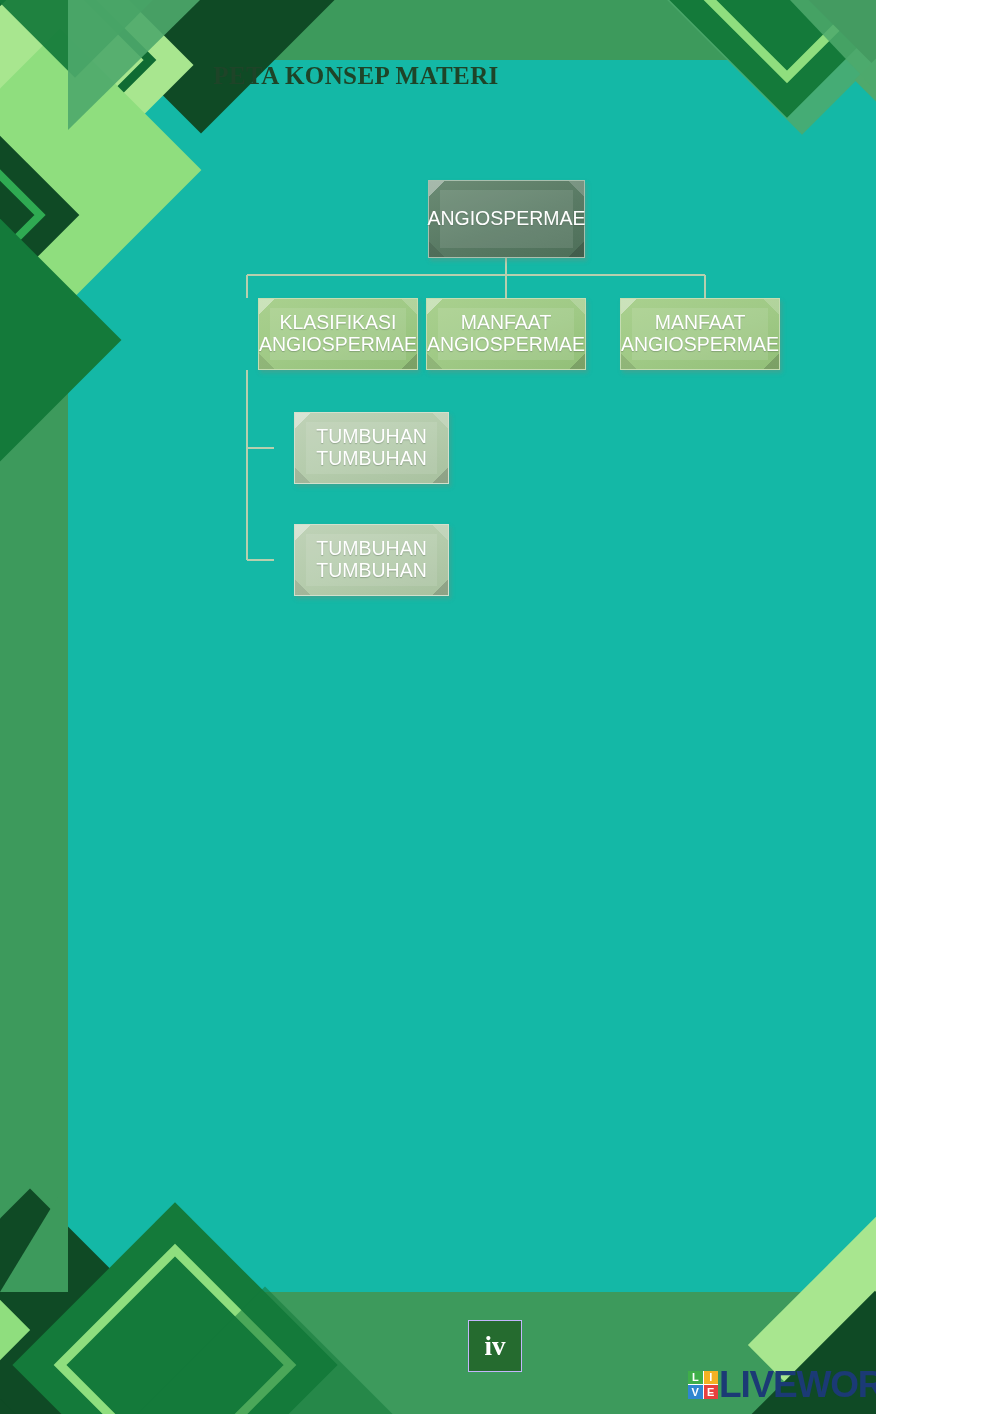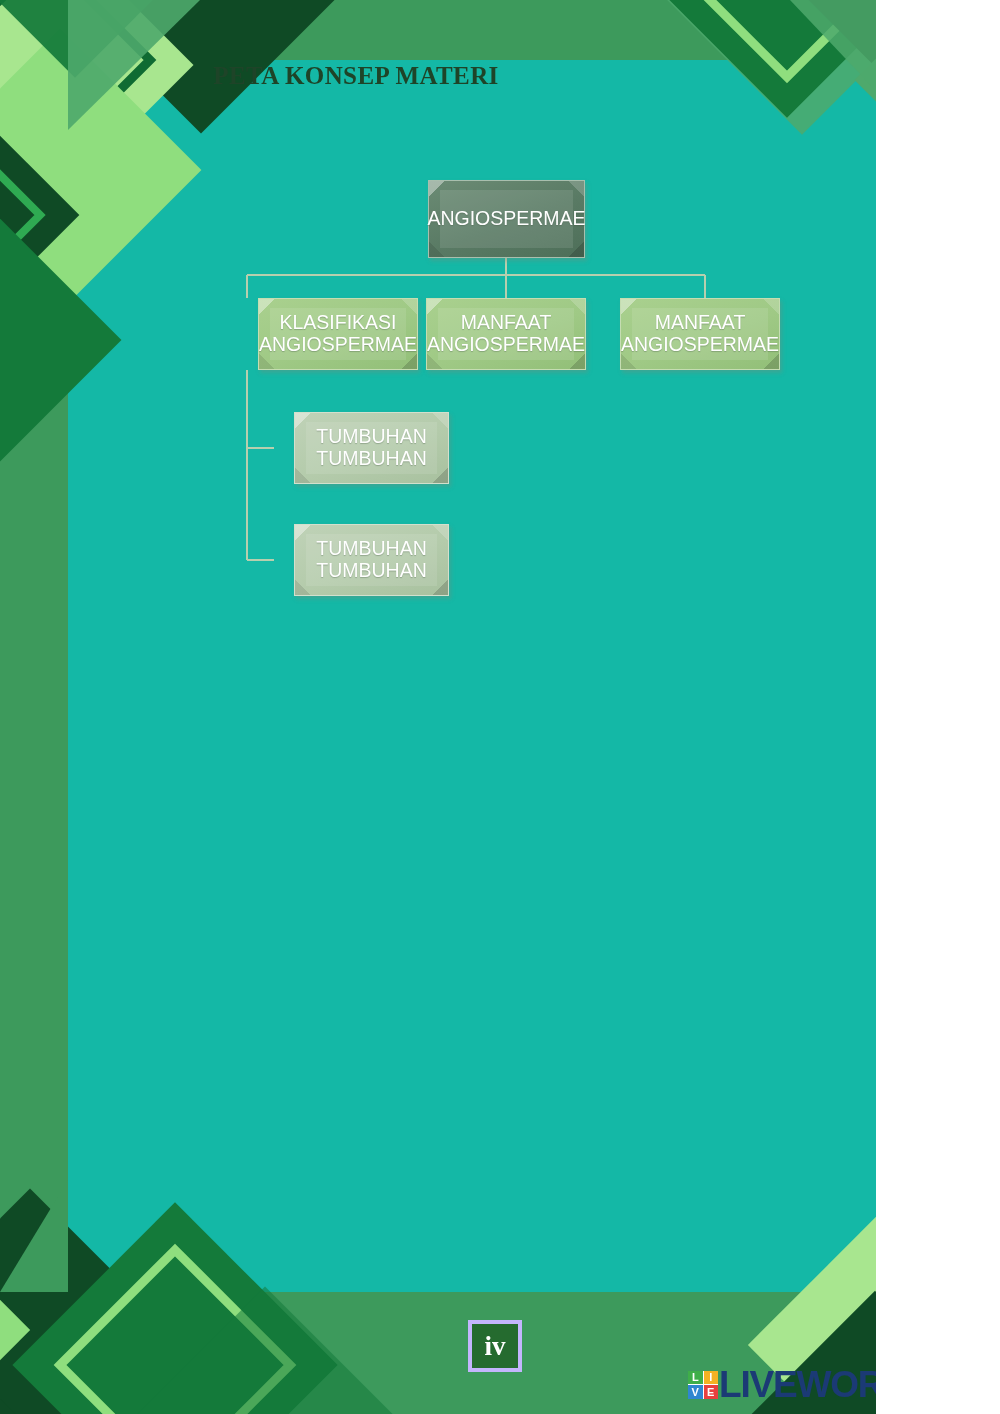--- a/index.html
+++ b/index.html
@@ -117,21 +117,21 @@
     border-color: #d3e0cd;
     margin-left: 20px;
   }
 
   
   .page-number {
     position: absolute;
     left: 468px; top: 1320px;
     width: 54px; height: 52px;
     background: #256b2f;
-    border: 4px solid #c4b5fd;
+    border: 1px solid #c4b5fd;
     display: flex;
     align-items: center;
     justify-content: center;
     font-family: "Liberation Serif", serif;
     font-weight: bold;
     font-size: 27px;
     color: #ffffff;
     z-index: 12;
   }
 

